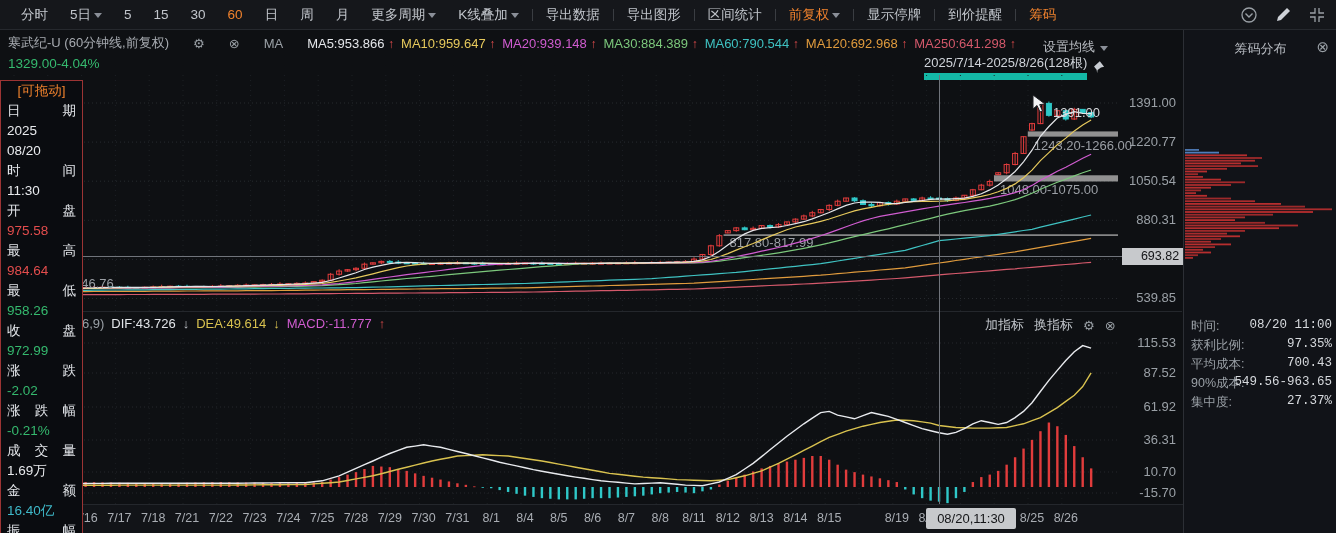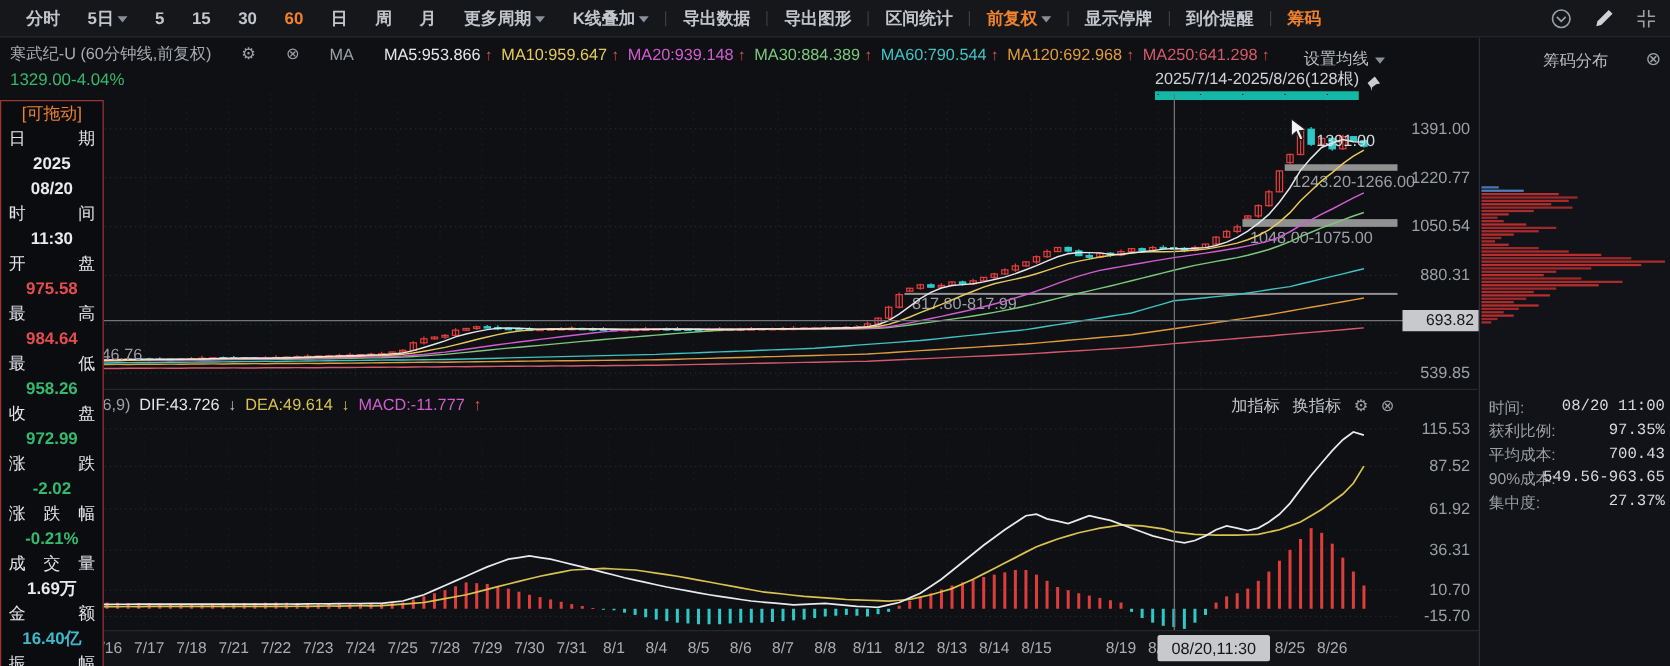--- a/index.html
+++ b/index.html
@@ -1,21 +1,21 @@
 <!DOCTYPE html>
 <html><head>
 <meta charset="utf-8">
 <style>
   html,body{margin:0;padding:0;background:#000;}
   #app{position:relative;width:1336px;height:533px;background:#0e1013;overflow:hidden;
        font-family:"Liberation Sans","DejaVu Sans",sans-serif;color:#c2c6cc;
        -webkit-font-smoothing:antialiased;}
   
   #toolbar{position:absolute;left:0;top:0;width:1336px;height:30px;background:#15171b;
-           border-bottom:1px solid #26292e;display:flex;align-items:center;padding-left:10px;box-sizing:border-box;font-weight:bold;}
+           border-bottom:1px solid #26292e;display:flex;align-items:center;padding-left:10px;box-sizing:border-box;}
   .tb-item{font-size:13.5px;color:#c2c6cc;margin:0 11px;white-space:nowrap;cursor:default;display:flex;align-items:center;gap:3px;}
   .tb-item.active{color:#f0822d;}
   .tb-sep{width:1px;height:12px;background:#3a3d42;margin:0 2px;}
   .caret{width:0;height:0;border-left:4px solid transparent;border-right:4px solid transparent;border-top:5px solid #8a8f98;display:inline-block;margin-top:2px;}
   #tb-icons{position:absolute;right:10px;top:0;height:30px;display:flex;align-items:center;gap:16px;}
   
   #title-row{position:absolute;left:8px;top:34px;display:flex;align-items:center;gap:24px;font-size:13px;white-space:nowrap;}
   #symbol-title{color:#a7abb1;}
   .hdr-icon{color:#9aa0a6;font-size:13px;}
   #ma-label{color:#9aa0a6;}
@@ -53,21 +53,21 @@
   #chip-stats{position:absolute;left:0;top:288px;width:153px;}
   .stat-row{position:relative;height:19px;font-size:12.5px;}
   .stat-l{position:absolute;left:7px;color:#9aa0a6;white-space:nowrap;}
   .stat-v{position:absolute;right:5px;color:#d6d9dd;white-space:nowrap;font-family:Liberation Mono, monospace;}
   
   #left-panel{position:absolute;left:0;top:80px;width:83px;height:460px;background:#0a0c10;
               border:1px solid #9c3434;box-sizing:border-box;z-index:30;font-size:13.5px;}
   .lp-line{padding:0 6px;height:20px;line-height:20px;}
   .lp-head{color:#f0822d;text-align:center;}
   .lp-label{color:#e2e5e9;text-align:justify;text-align-last:justify;}
-  .lp-value{text-align:center;font-weight:bold;}
+  .lp-value{text-align:left;}
   #cursor{position:absolute;z-index:40;}
 </style>
 </head>
 <body>
 
 <div id="app">
 
   <div id="toolbar">
       <div class="tb-item">
         <span>分时</span>

